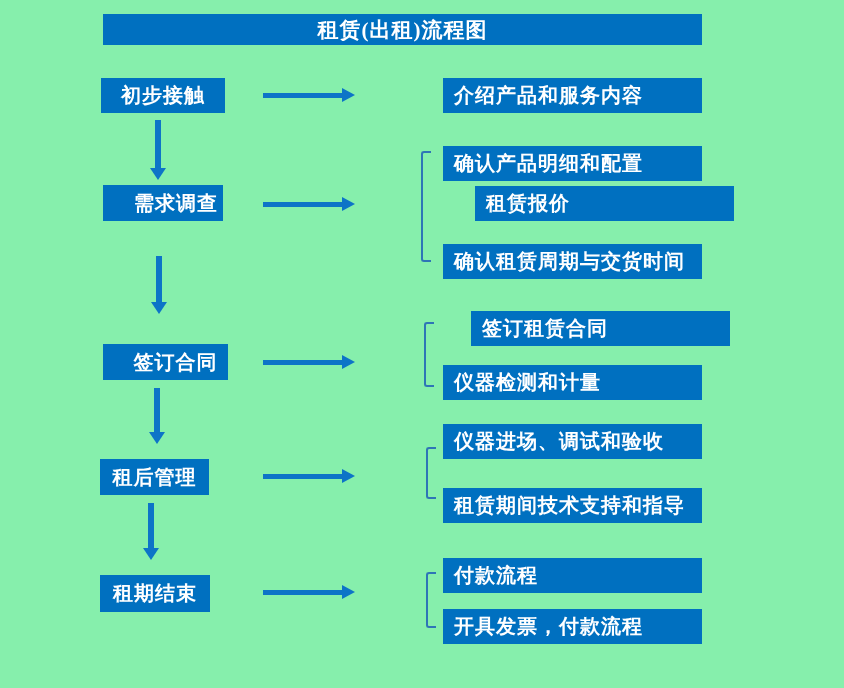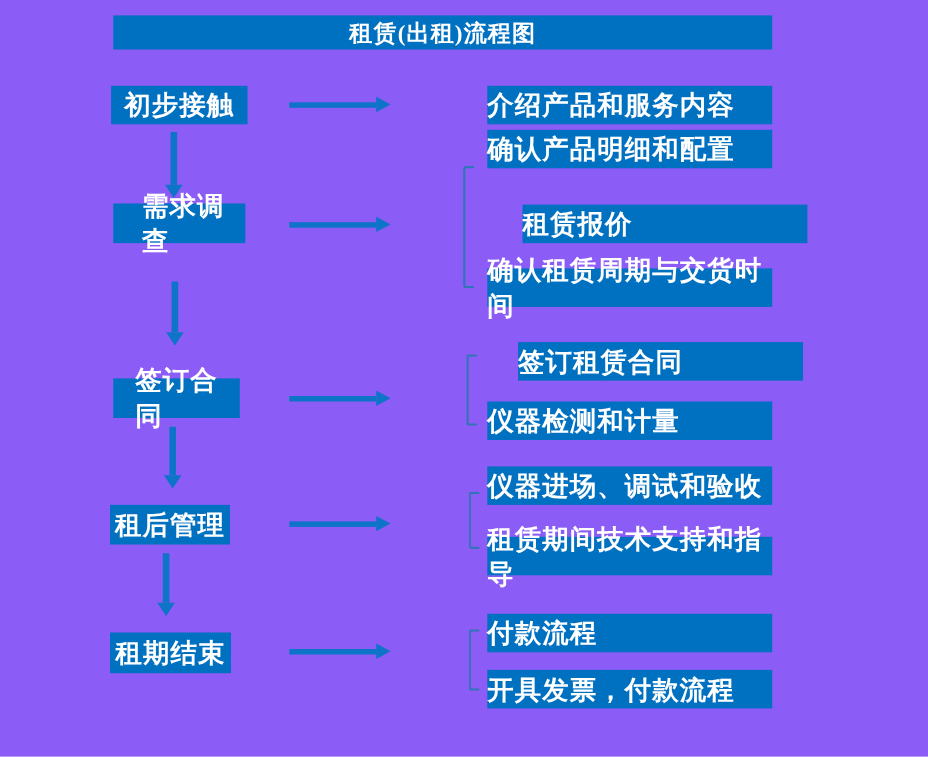--- a/index.html
+++ b/index.html
@@ -1,31 +1,31 @@
 <!DOCTYPE html>
 <html style="--box-blue: #0070C0; --arrow-blue: #0d74c7; --bracket-blue: #2E75B6; --text-white: #FFFFFF; --background: #FFFFFF;"><head>
 <meta charset="utf-8">
 <style>
   html,body{margin:0;padding:0;background:#fff;}
   .canvas{
-    position:relative;width:844px;height:688px;background:#8b5cf6;overflow:hidden;
+    position:relative;width:844px;height:688px;background:#86efac;overflow:hidden;
     font-family:"Liberation Serif","DejaVu Serif",serif;
   }
   .box{
     position:absolute;background:var(--box-blue,#0070C0);color:#fff;
-    font-weight:bold;font-size:24px;letter-spacing:1px;box-sizing:border-box;
+    font-weight:bold;font-size:20px;letter-spacing:1px;box-sizing:border-box;
   }
   .titlebar{
     left:103px;top:14px;width:599px;height:31px;
     display:flex;align-items:center;justify-content:center;font-size:21px;
   }
   .lbox{display:flex;align-items:center;justify-content:center;}
   .rbox{
     left:443px;width:259px;height:35px;
-    display:flex;align-items:center;
+    display:flex;align-items:center;padding-left:11px;
   }
   
   .harrow{position:absolute;left:263px;width:92px;height:14px;display:flex;align-items:center;}
   .harrow .shaft{width:79px;height:5px;background:var(--arrow-blue,#0d74c7);}
   .harrow .head{
     width:0;height:0;border-top:7px solid transparent;border-bottom:7px solid transparent;
     border-left:13px solid var(--arrow-blue,#0d74c7);
   }
   
   .varrow{position:absolute;width:16px;display:flex;flex-direction:column;align-items:center;}
@@ -43,21 +43,21 @@
 </style>
 </head>
 <body>
 
 <div class="canvas">
 
   <div class="box titlebar">租赁(出租)流程图</div>
 
   <div class="box lbox" style="left:101px;top:78px;width:124px;height:35px;">初步接触</div>
   <div class="box lbox" style="left:103px;top:185px;width:120px;height:36px;padding-left:26px;">需求调查</div>
-  <div class="box lbox" style="left:103px;top:344px;width:115px;height:36px;padding-left:20px;">签订合同</div>
+  <div class="box lbox" style="left:103px;top:344px;width:125px;height:36px;padding-left:20px;">签订合同</div>
   <div class="box lbox" style="left:100px;top:459px;width:109px;height:36px;">租后管理</div>
   <div class="box lbox" style="left:100px;top:575px;width:110px;height:37px;">租期结束</div>
 
   <div class="varrow" style="left:150px;top:120px;height:60px;">
     <div class="shaft"></div>
     <div class="head"></div>
   </div>
   <div class="varrow" style="left:151px;top:256px;height:58px;">
     <div class="shaft"></div>
     <div class="head"></div>
@@ -91,21 +91,21 @@
     <div class="shaft"></div>
     <div class="head"></div>
   </div>
 
   <div class="bracket" style="left:421px;top:151px;height:111px;"></div>
   <div class="bracket" style="left:424px;top:322px;height:65px;"></div>
   <div class="bracket" style="left:426px;top:447px;height:52px;"></div>
   <div class="bracket" style="left:426px;top:572px;height:56px;"></div>
 
   <div class="box rbox" style="top:78px;">介绍产品和服务内容</div>
-  <div class="box rbox" style="top:118px;">确认产品明细和配置</div>
+  <div class="box rbox" style="top:146px;">确认产品明细和配置</div>
   <div class="box rbox" style="top:186px;margin-left:32px;">租赁报价</div>
   <div class="box rbox" style="top:244px;">确认租赁周期与交货时间</div>
   <div class="box rbox" style="top:311px;margin-left:28px;">签订租赁合同</div>
   <div class="box rbox" style="top:365px;">仪器检测和计量</div>
   <div class="box rbox" style="top:424px;">仪器进场、调试和验收</div>
   <div class="box rbox" style="top:488px;">租赁期间技术支持和指导</div>
   <div class="box rbox" style="top:558px;">付款流程</div>
   <div class="box rbox" style="top:609px;">开具发票，付款流程</div>
 
 </div>

